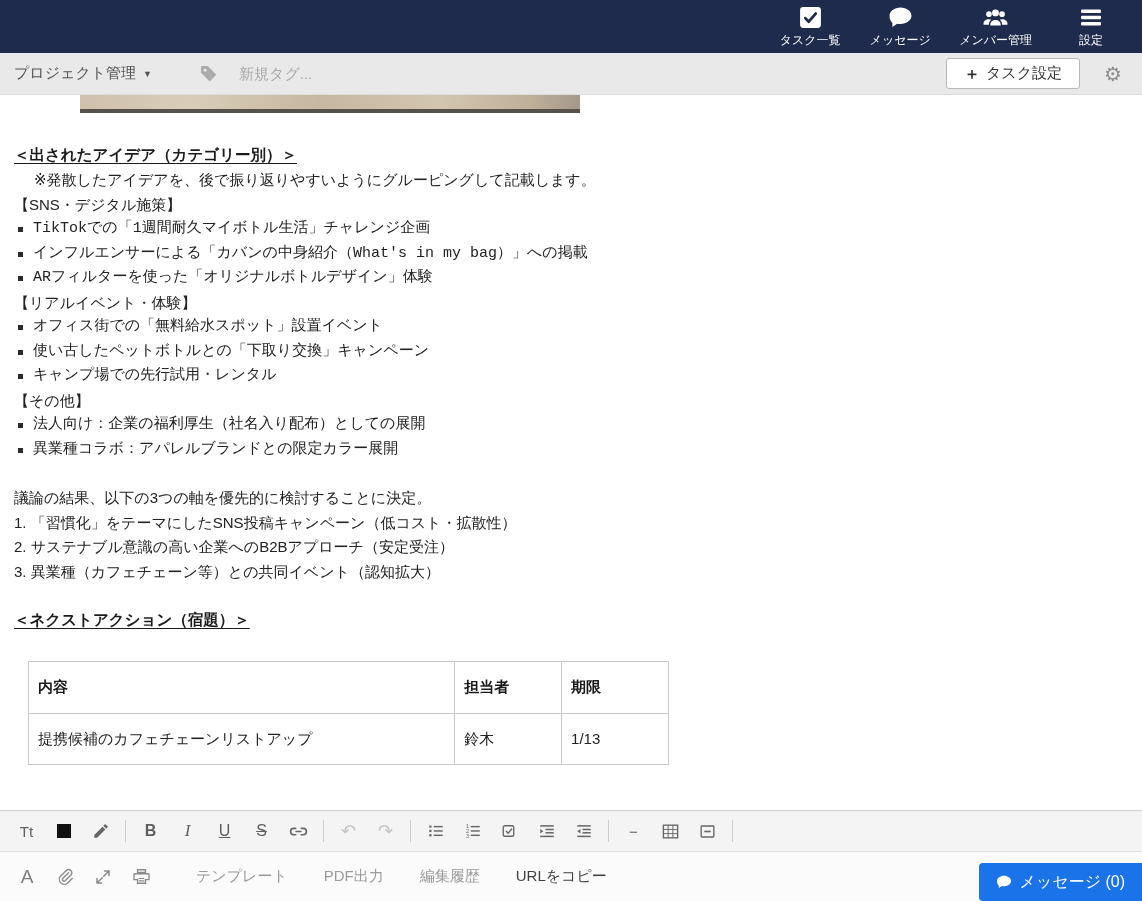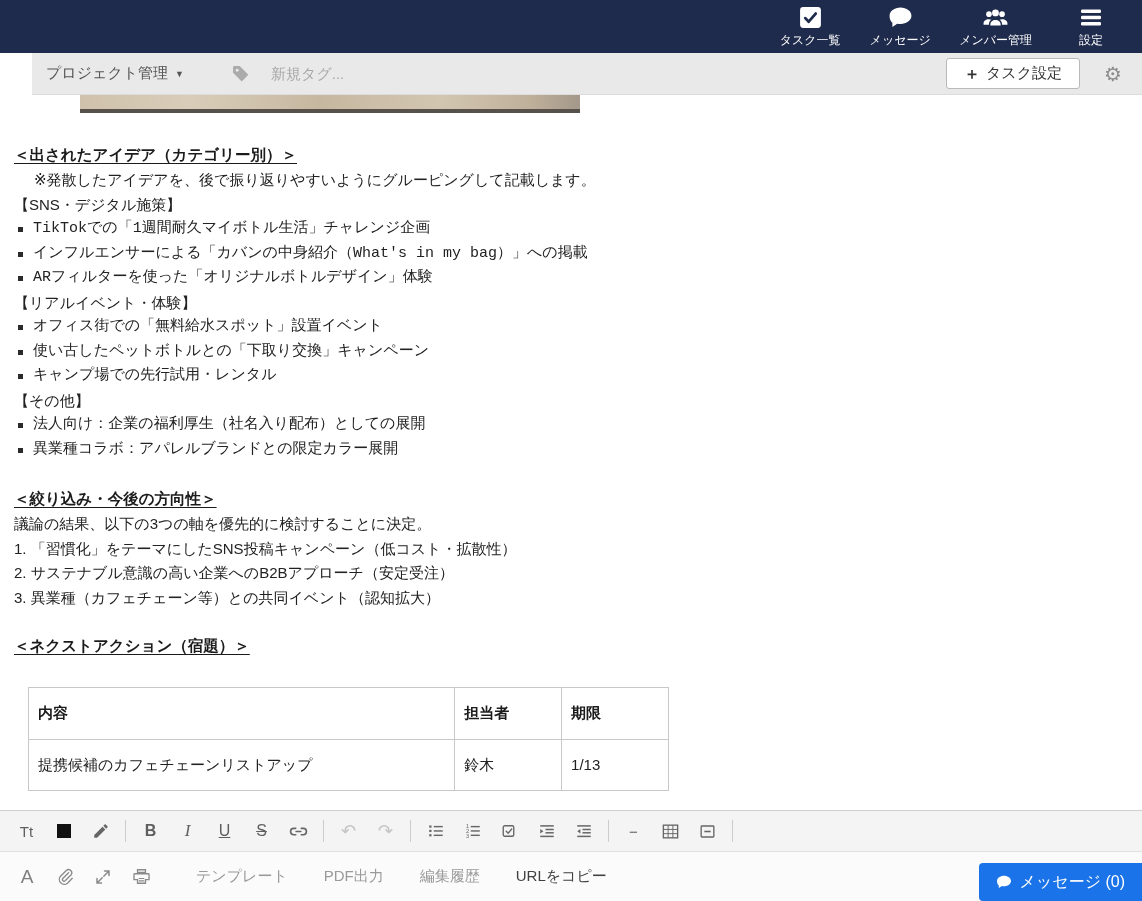--- a/index.html
+++ b/index.html
@@ -15,21 +15,21 @@
     background:#1f2b4d;display:flex;align-items:center;justify-content:flex-end;
     padding-right:20px;box-sizing:border-box;gap:28px;
   }
   .nav-item{display:flex;flex-direction:column;align-items:center;cursor:pointer;min-width:62px;}
   .nav-item .nav-icon{height:27px;display:flex;align-items:center;}
   .nav-item .nav-label{color:#fff;font-size:12px;margin-top:1px;white-space:nowrap;}
   
   .subbar{
     position:absolute;top:53px;left:0;right:0;height:42px;
     background:#e9e9e9;border-bottom:1px solid #dcdcdc;box-sizing:border-box;
-    display:flex;align-items:center;padding:0 16px 0 14px;margin-left:32px;
+    display:flex;align-items:center;padding:0 16px 0 14px;
   }
   .project-select{display:flex;align-items:center;gap:7px;color:#555;font-size:15px;cursor:pointer;}
   .project-select .caret{font-size:9px;color:#555;}
   .tag-icon-wrap{margin-left:46px;display:flex;align-items:center;}
   .tag-input{
     margin-left:18px;width:190px;border:none;background:transparent;outline:none;
     font-size:15px;color:#333;font-family:inherit;
   }
   .tag-input::placeholder{color:#a9a9a9;}
   .subbar .spacer{flex:1;}
@@ -202,21 +202,20 @@
         <li class="doc-li">キャンプ場での先行試用・レンタル</li>
       </ul>
     <p class="group-title">【その他】</p>
     <ul class="doc-list">
         <li class="doc-li">法人向け：企業の福利厚生（社名入り配布）としての展開</li>
         <li class="doc-li">異業種コラボ：アパレルブランドとの限定カラー展開</li>
       </ul>
   </section>
 
   <section class="sec-focus">
-    <h3 class="doc-heading">＜絞り込み・今後の方向性＞</h3>
     <p class="doc-p">議論の結果、以下の3つの軸を優先的に検討することに決定。</p>
     <ul class="plain-list">
         <li class="doc-line">1. 「習慣化」をテーマにしたSNS投稿キャンペーン（低コスト・拡散性）</li>
         <li class="doc-line">2. サステナブル意識の高い企業へのB2Bアプローチ（安定受注）</li>
         <li class="doc-line">3. 異業種（カフェチェーン等）との共同イベント（認知拡大）</li>
       </ul>
   </section>
 
   <section class="sec-next">
     <h3 class="doc-heading">＜ネクストアクション（宿題）＞</h3>

